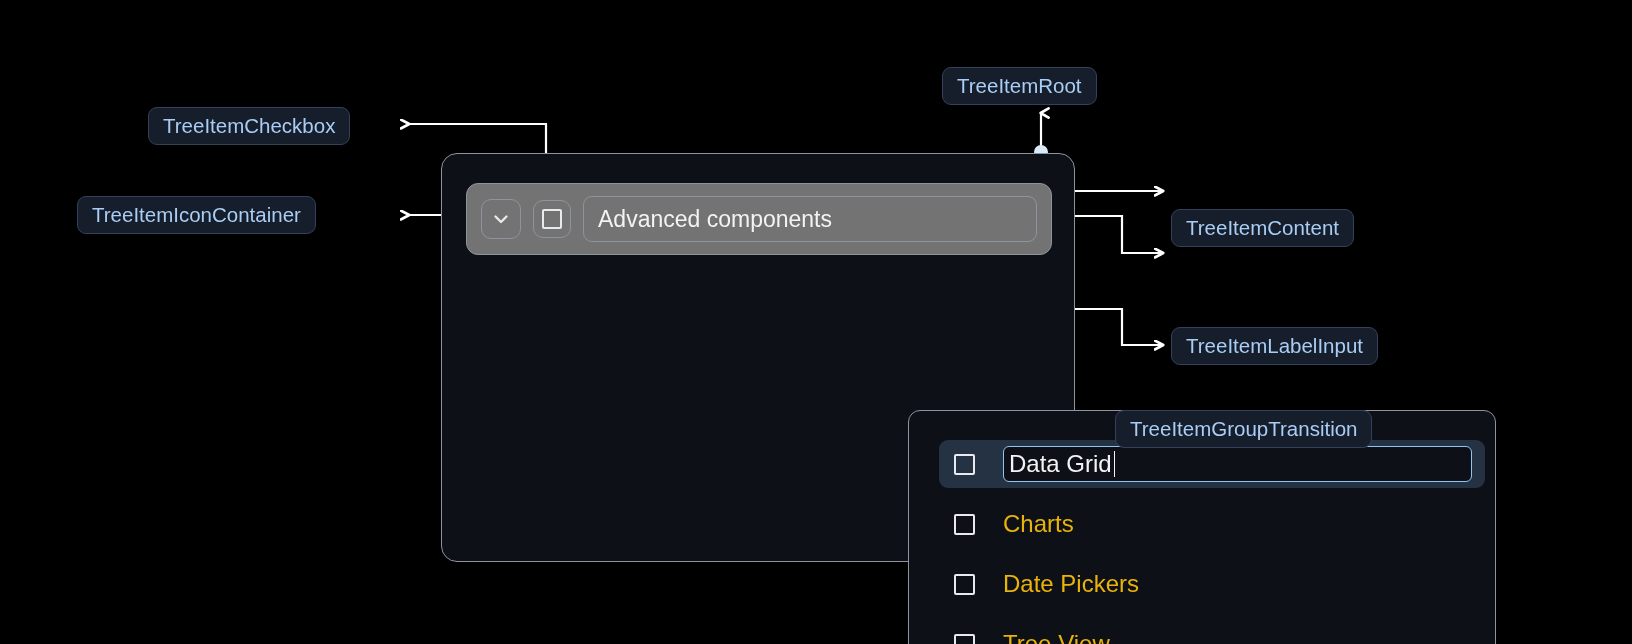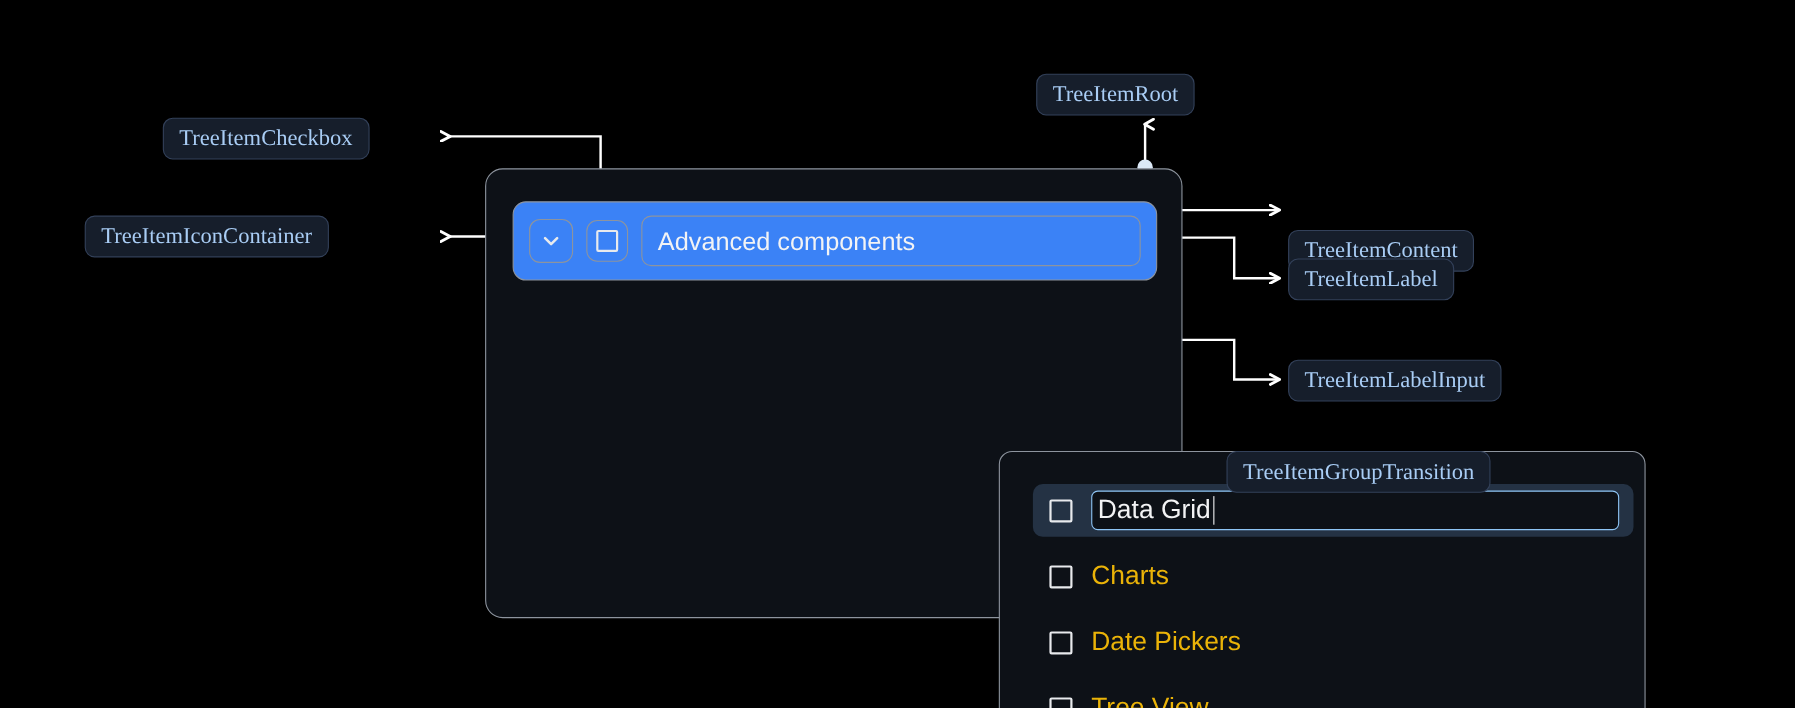--- a/index.html
+++ b/index.html
@@ -14,42 +14,42 @@
   .badge{
     position:absolute;
     display:flex;align-items:center;justify-content:center;
     box-sizing:border-box;
     height:38px;
     padding:0 14px;
     border-radius:9px;
     background:#161e2b;
     border:1px solid #33415a;
     color:#a9cdf5;
-    font-family:Liberation Serif, serif;
+    font-family:Liberation Sans, sans-serif;
     font-size:20.5px;
     letter-spacing:0px;
     white-space:nowrap;
     line-height:1;
   }
 
   
   #wires{position:absolute;left:0;top:0;width:1632px;height:644px;overflow:visible;}
 
   
   .tree-root{
     position:absolute;left:441px;top:153px;width:634px;height:409px;
     box-sizing:border-box;
     background:#0d1117;
     border:1px solid #8d949e;
     border-radius:16px;
   }
   .tree-content{
     position:absolute;left:24px;top:29px;width:586px;height:72px;
     box-sizing:border-box;
-    background:#3b82f6;
+    background:#737373;
     border:1px solid #8d949e;
     border-radius:12px;
     display:flex;align-items:center;
     padding:0 14px;
     gap:12px;
   }
   .icon-container{
     width:40px;height:40px;flex:0 0 40px;
     box-sizing:border-box;
     border:1px solid #8d949e;
@@ -81,21 +81,21 @@
   .group-transition{
     position:absolute;left:466px;top:256px;width:588px;height:284px;
     box-sizing:border-box;
     background:#0d1117;
     border:1px solid #8d949e;
     border-radius:12px;
     overflow:hidden;
   }
   .row{
     position:absolute;left:30px;width:546px;height:48px;
-    display:flex;align-items:center;gap:17px;
+    display:flex;align-items:center;gap:28px;
     box-sizing:border-box;
     padding-left:15px;
     border-radius:9px;
   }
   .row.selected{background:#243244;}
   .row .cbox{width:21px;height:21px;flex:0 0 21px;}
   .row-text{color:#eab308;font-size:24px;line-height:1;}
   .label-input{
     flex:1 1 auto;height:36px;margin-right:13px;
     box-sizing:border-box;
@@ -204,19 +204,18 @@
   </div>
 
   <div class="badge" style="left:77px;top:196px;">TreeItemIconContainer</div>
 
   <div class="badge" style="left:148px;top:107px;">TreeItemCheckbox</div>
 
   <div class="badge" style="left:942px;top:67px;">TreeItemRoot</div>
 
   <div class="badge" style="left:1171px;top:173px;margin-top:36px;">TreeItemContent</div>
 
-  <div class="badge" style="left:1171px;top:235px;">TreeItemLabel</div>
 
   <div class="badge" style="left:1171px;top:327px;">TreeItemLabelInput</div>
 
   <div class="badge" style="left:1115px;top:410px;">TreeItemGroupTransition</div>
 
 </div>
 
 </body></html>

